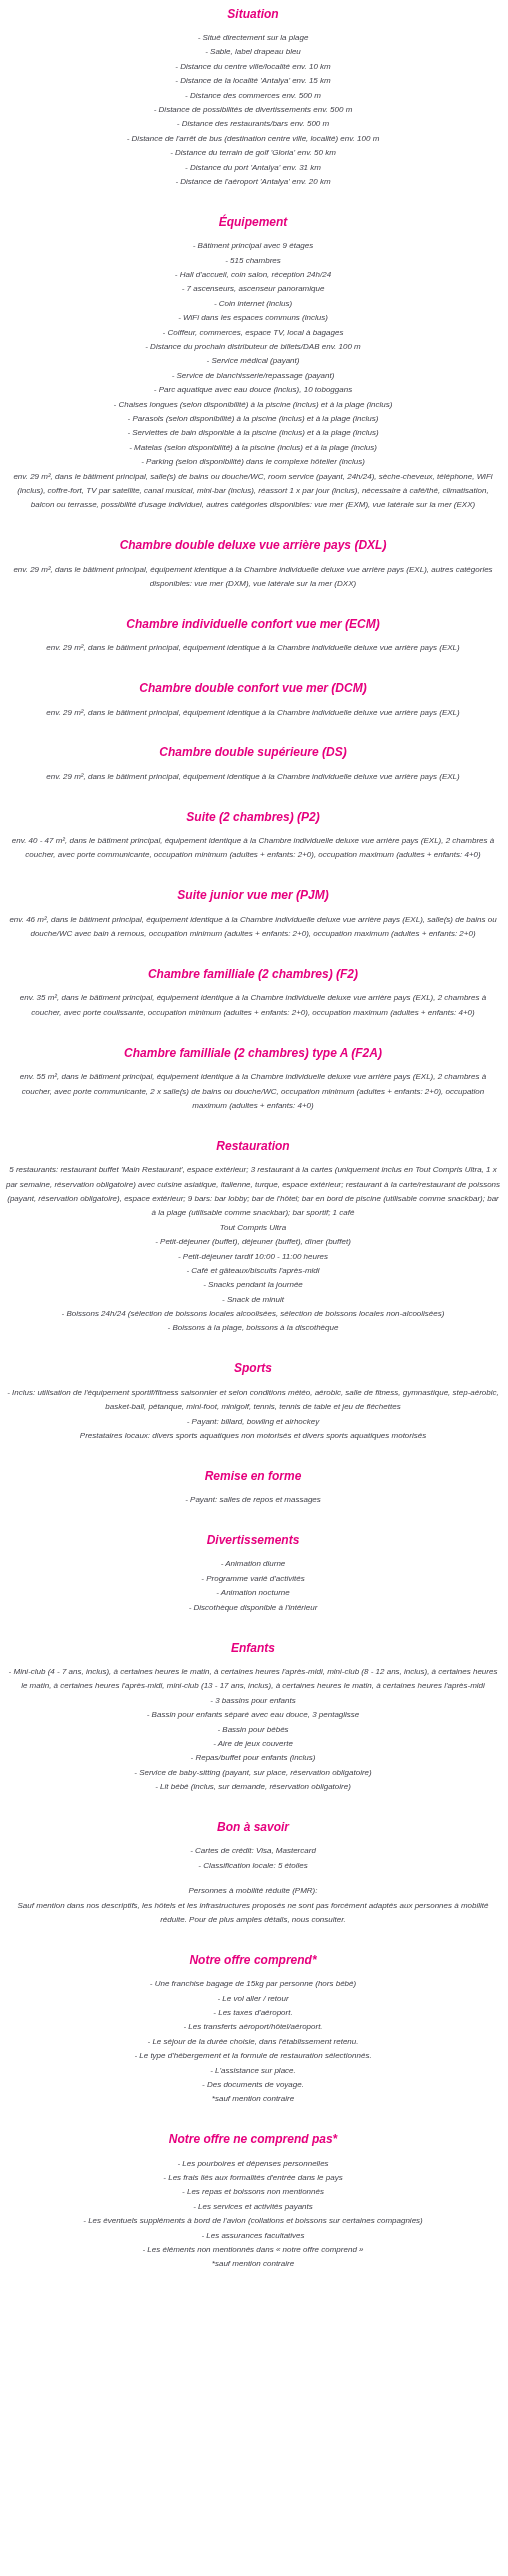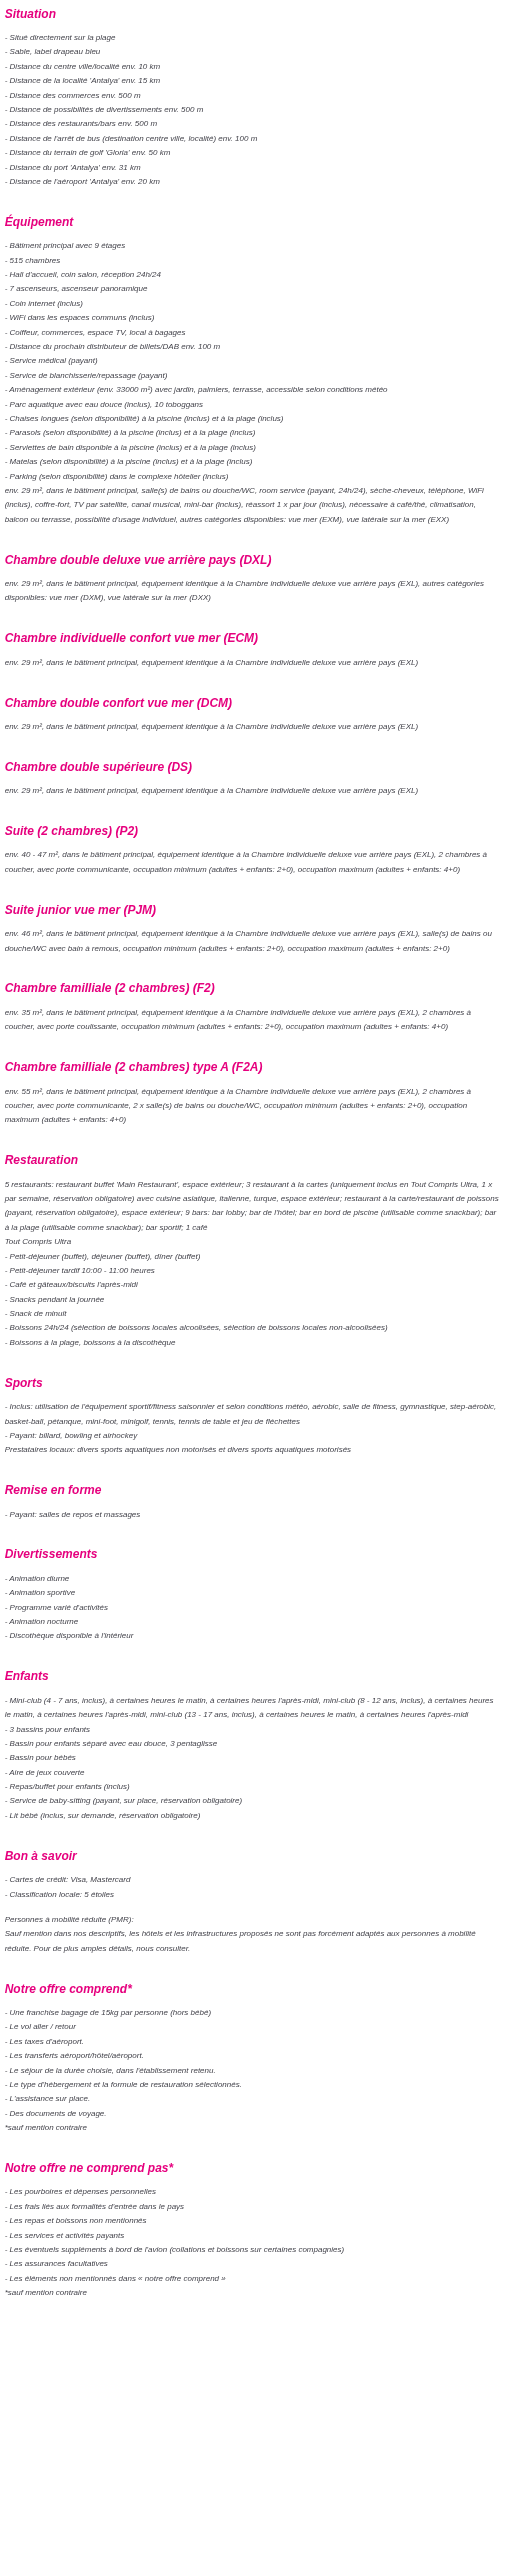--- a/index.html
+++ b/index.html
@@ -4,21 +4,21 @@
 <style>
   * { box-sizing: border-box; }
   html, body { margin: 0; padding: 0; background: #ffffff; }
   body {
     width: 508px;
     font-family: "Liberation Sans", "DejaVu Sans", sans-serif;
     font-style: italic;
     color: var(--text-color, #43434b);
     padding: 5.4px 6.7px 17.4px 4.7px;
   }
-  main { display: block; }
+  main { display: block; text-align: center; }
   .section-title {
     color: var(--heading-color, #e6007e);
     font-size: 12px;
     line-height: 1.25;
     font-weight: bold;
     font-style: italic;
     margin: 25.5px 0 9.4px 0;
   }
   section:first-of-type .section-title { margin-top: 1.3px; }
   section.no-title { margin-top: 11px; }
@@ -56,21 +56,20 @@
         <div class="line">- Bâtiment principal avec 9 étages</div>
         <div class="line">- 515 chambres</div>
         <div class="line">- Hall d'accueil, coin salon, réception 24h/24</div>
         <div class="line">- 7 ascenseurs, ascenseur panoramique</div>
         <div class="line">- Coin internet (inclus)</div>
         <div class="line">- WiFi dans les espaces communs (inclus)</div>
         <div class="line">- Coiffeur, commerces, espace TV, local à bagages</div>
         <div class="line">- Distance du prochain distributeur de billets/DAB env. 100 m</div>
         <div class="line">- Service médical (payant)</div>
         <div class="line">- Service de blanchisserie/repassage (payant)</div>
-        <div class="line">- Aménagement extérieur (env. 33000 m²) avec jardin, palmiers, terrasse, accessible selon conditions météo</div>
         <div class="line">- Parc aquatique avec eau douce (inclus), 10 toboggans</div>
         <div class="line">- Chaises longues (selon disponibilité) à la piscine (inclus) et à la plage (inclus)</div>
         <div class="line">- Parasols (selon disponibilité) à la piscine (inclus) et à la plage (inclus)</div>
         <div class="line">- Serviettes de bain disponible à la piscine (inclus) et à la plage (inclus)</div>
         <div class="line">- Matelas (selon disponibilité) à la piscine (inclus) et à la plage (inclus)</div>
         <div class="line">- Parking (selon disponibilité) dans le complexe hôtelier (inclus)</div>
       </div>
     </section>
     <section class="section">
       <p class="para">env. 29 m², dans le bâtiment principal, salle(s) de bains ou douche/WC, room service (payant, 24h/24), sèche-cheveux, téléphone, WiFi (inclus), coffre-fort, TV par satellite, canal musical, mini-bar (inclus), réassort 1 x par jour (inclus), nécessaire à café/thé, climatisation, balcon ou terrasse, possibilité d'usage individuel, autres catégories disponibles: vue mer (EXM), vue latérale sur la mer (EXX)</p>
@@ -132,21 +131,20 @@
     <section class="section">
       <h2 class="section-title">Remise en forme</h2>
       <div class="list">
         <div class="line">- Payant: salles de repos et massages</div>
       </div>
     </section>
     <section class="section">
       <h2 class="section-title">Divertissements</h2>
       <div class="list">
         <div class="line">- Animation diurne</div>
-        <div class="line">- Animation sportive</div>
         <div class="line">- Programme varié d'activités</div>
         <div class="line">- Animation nocturne</div>
         <div class="line">- Discothèque disponible à l'intérieur</div>
       </div>
     </section>
     <section class="section">
       <h2 class="section-title">Enfants</h2>
       <div class="list">
         <div class="line">- Mini-club (4 - 7 ans, inclus), à certaines heures le matin, à certaines heures l'après-midi, mini-club (8 - 12 ans, inclus), à certaines heures le matin, à certaines heures l'après-midi, mini-club (13 - 17 ans, inclus), à certaines heures le matin, à certaines heures l'après-midi</div>
         <div class="line">- 3 bassins pour enfants</div>

